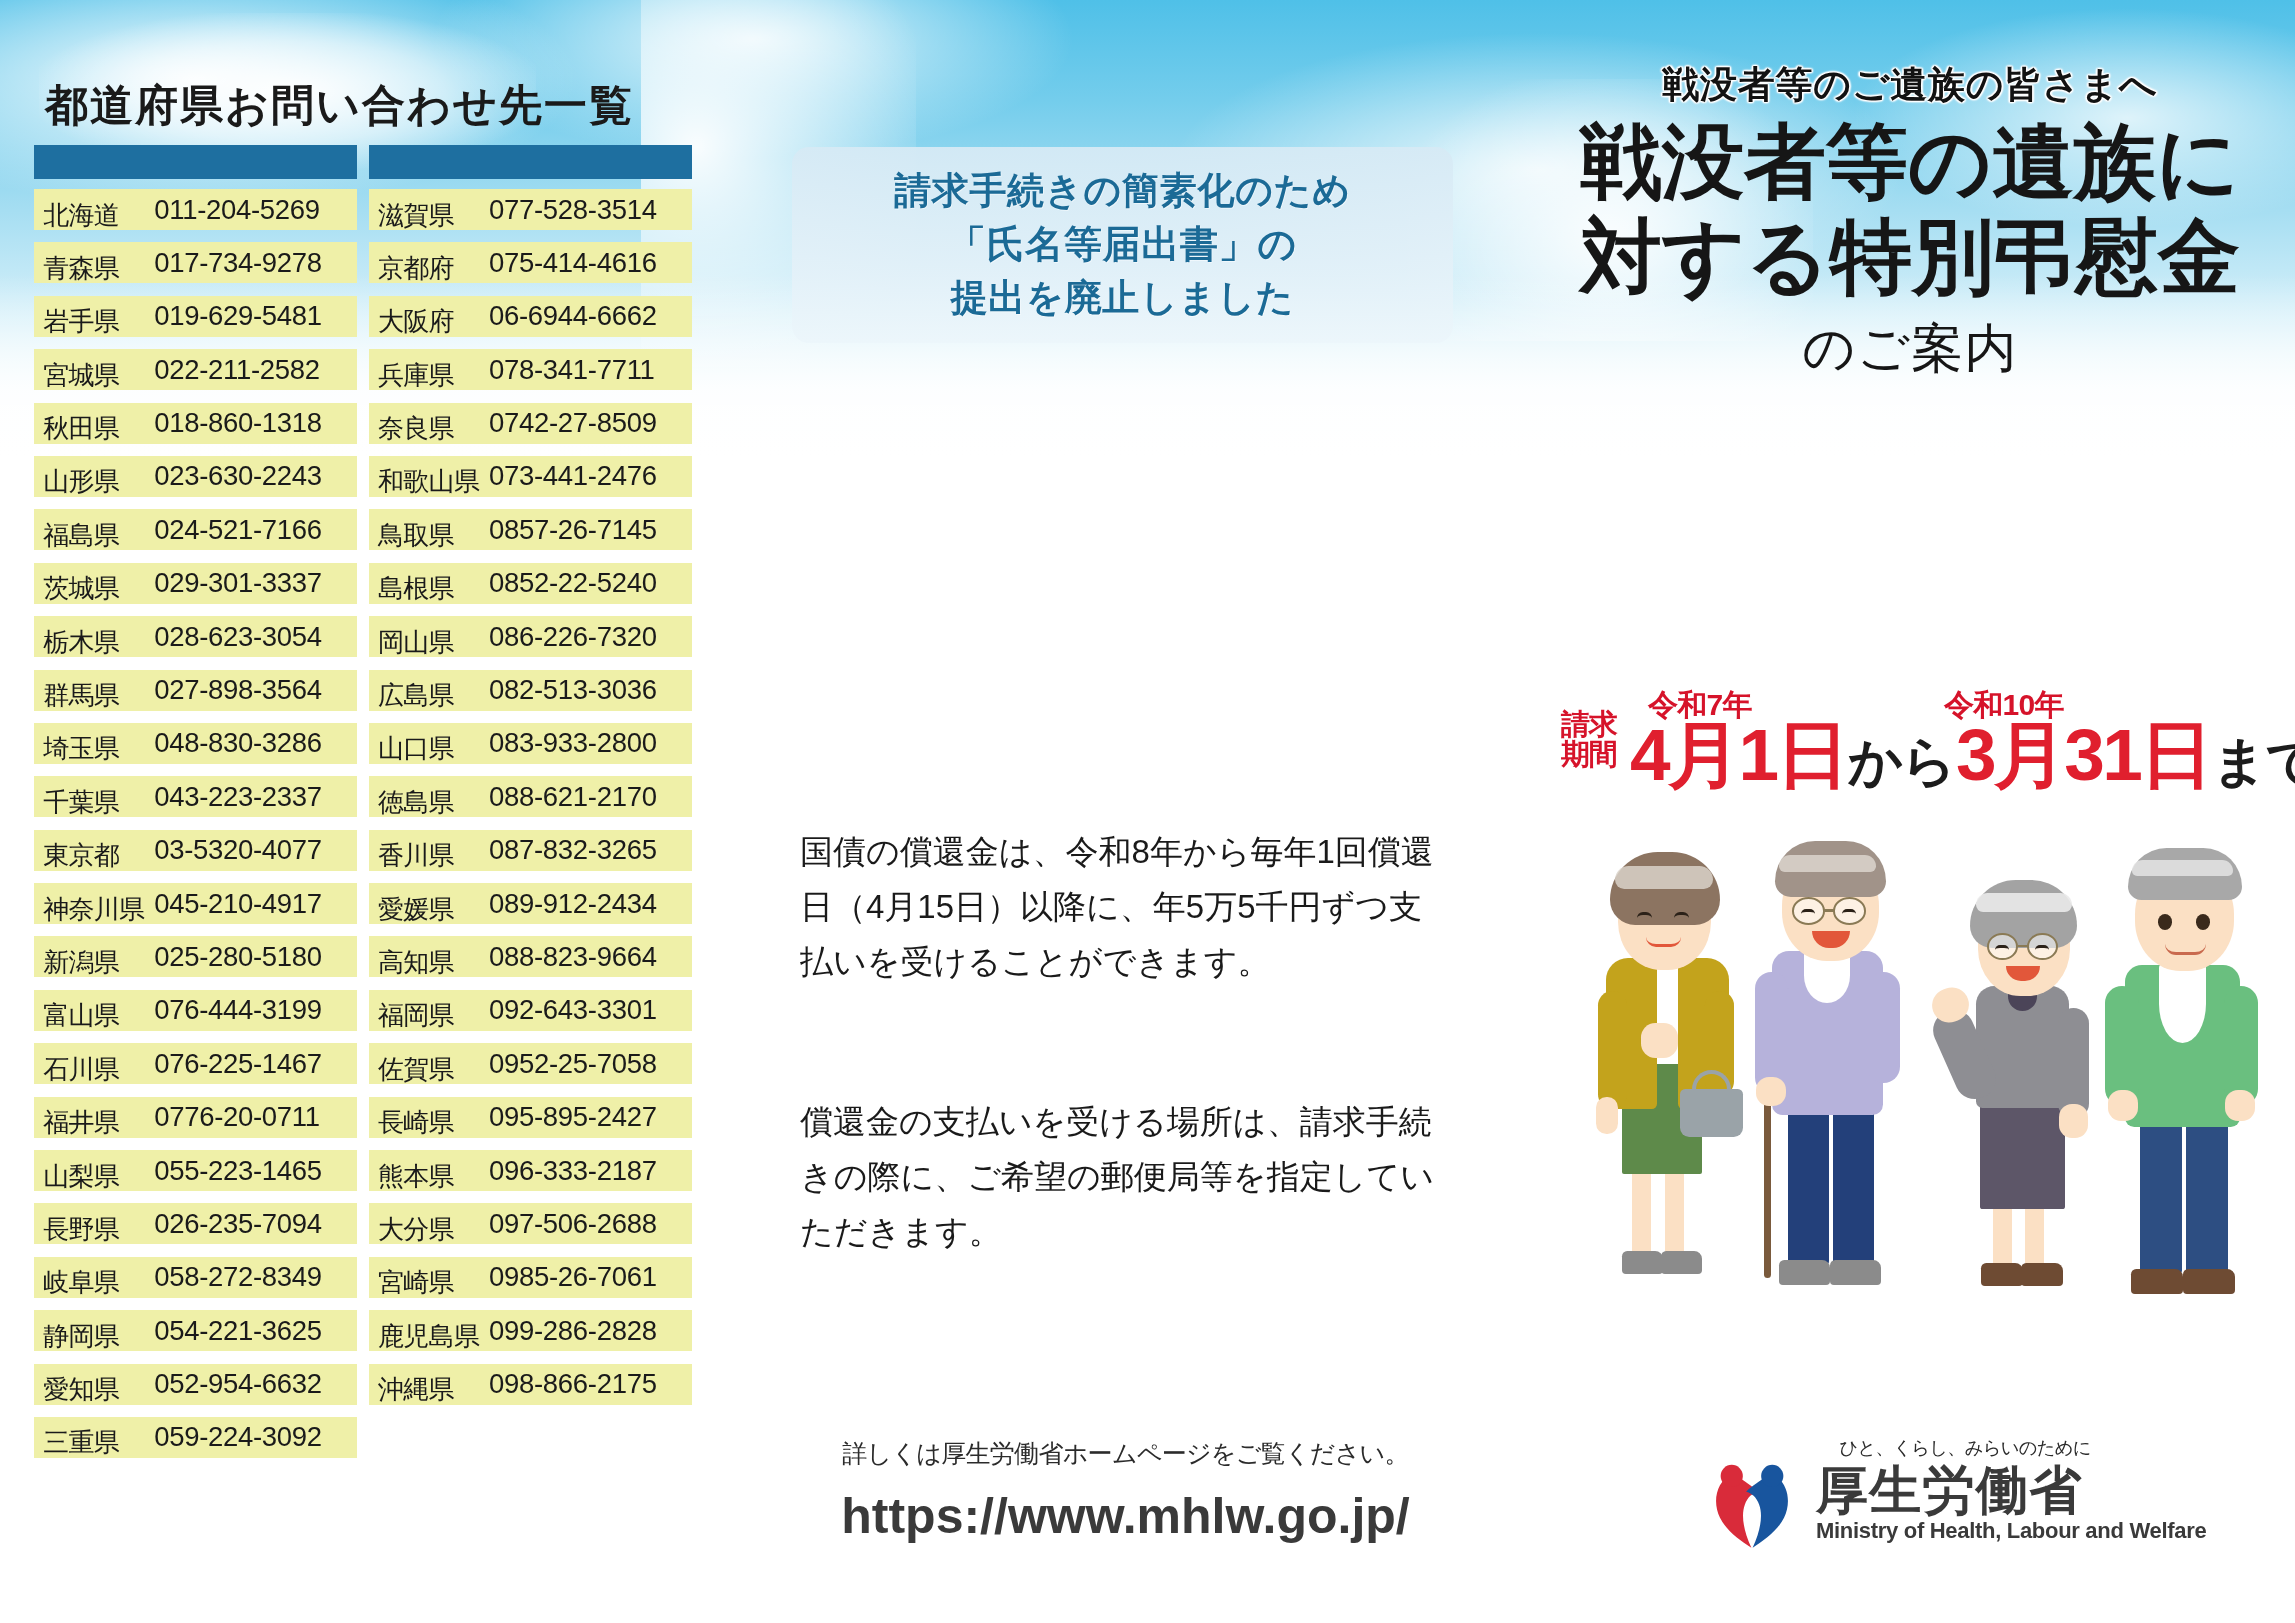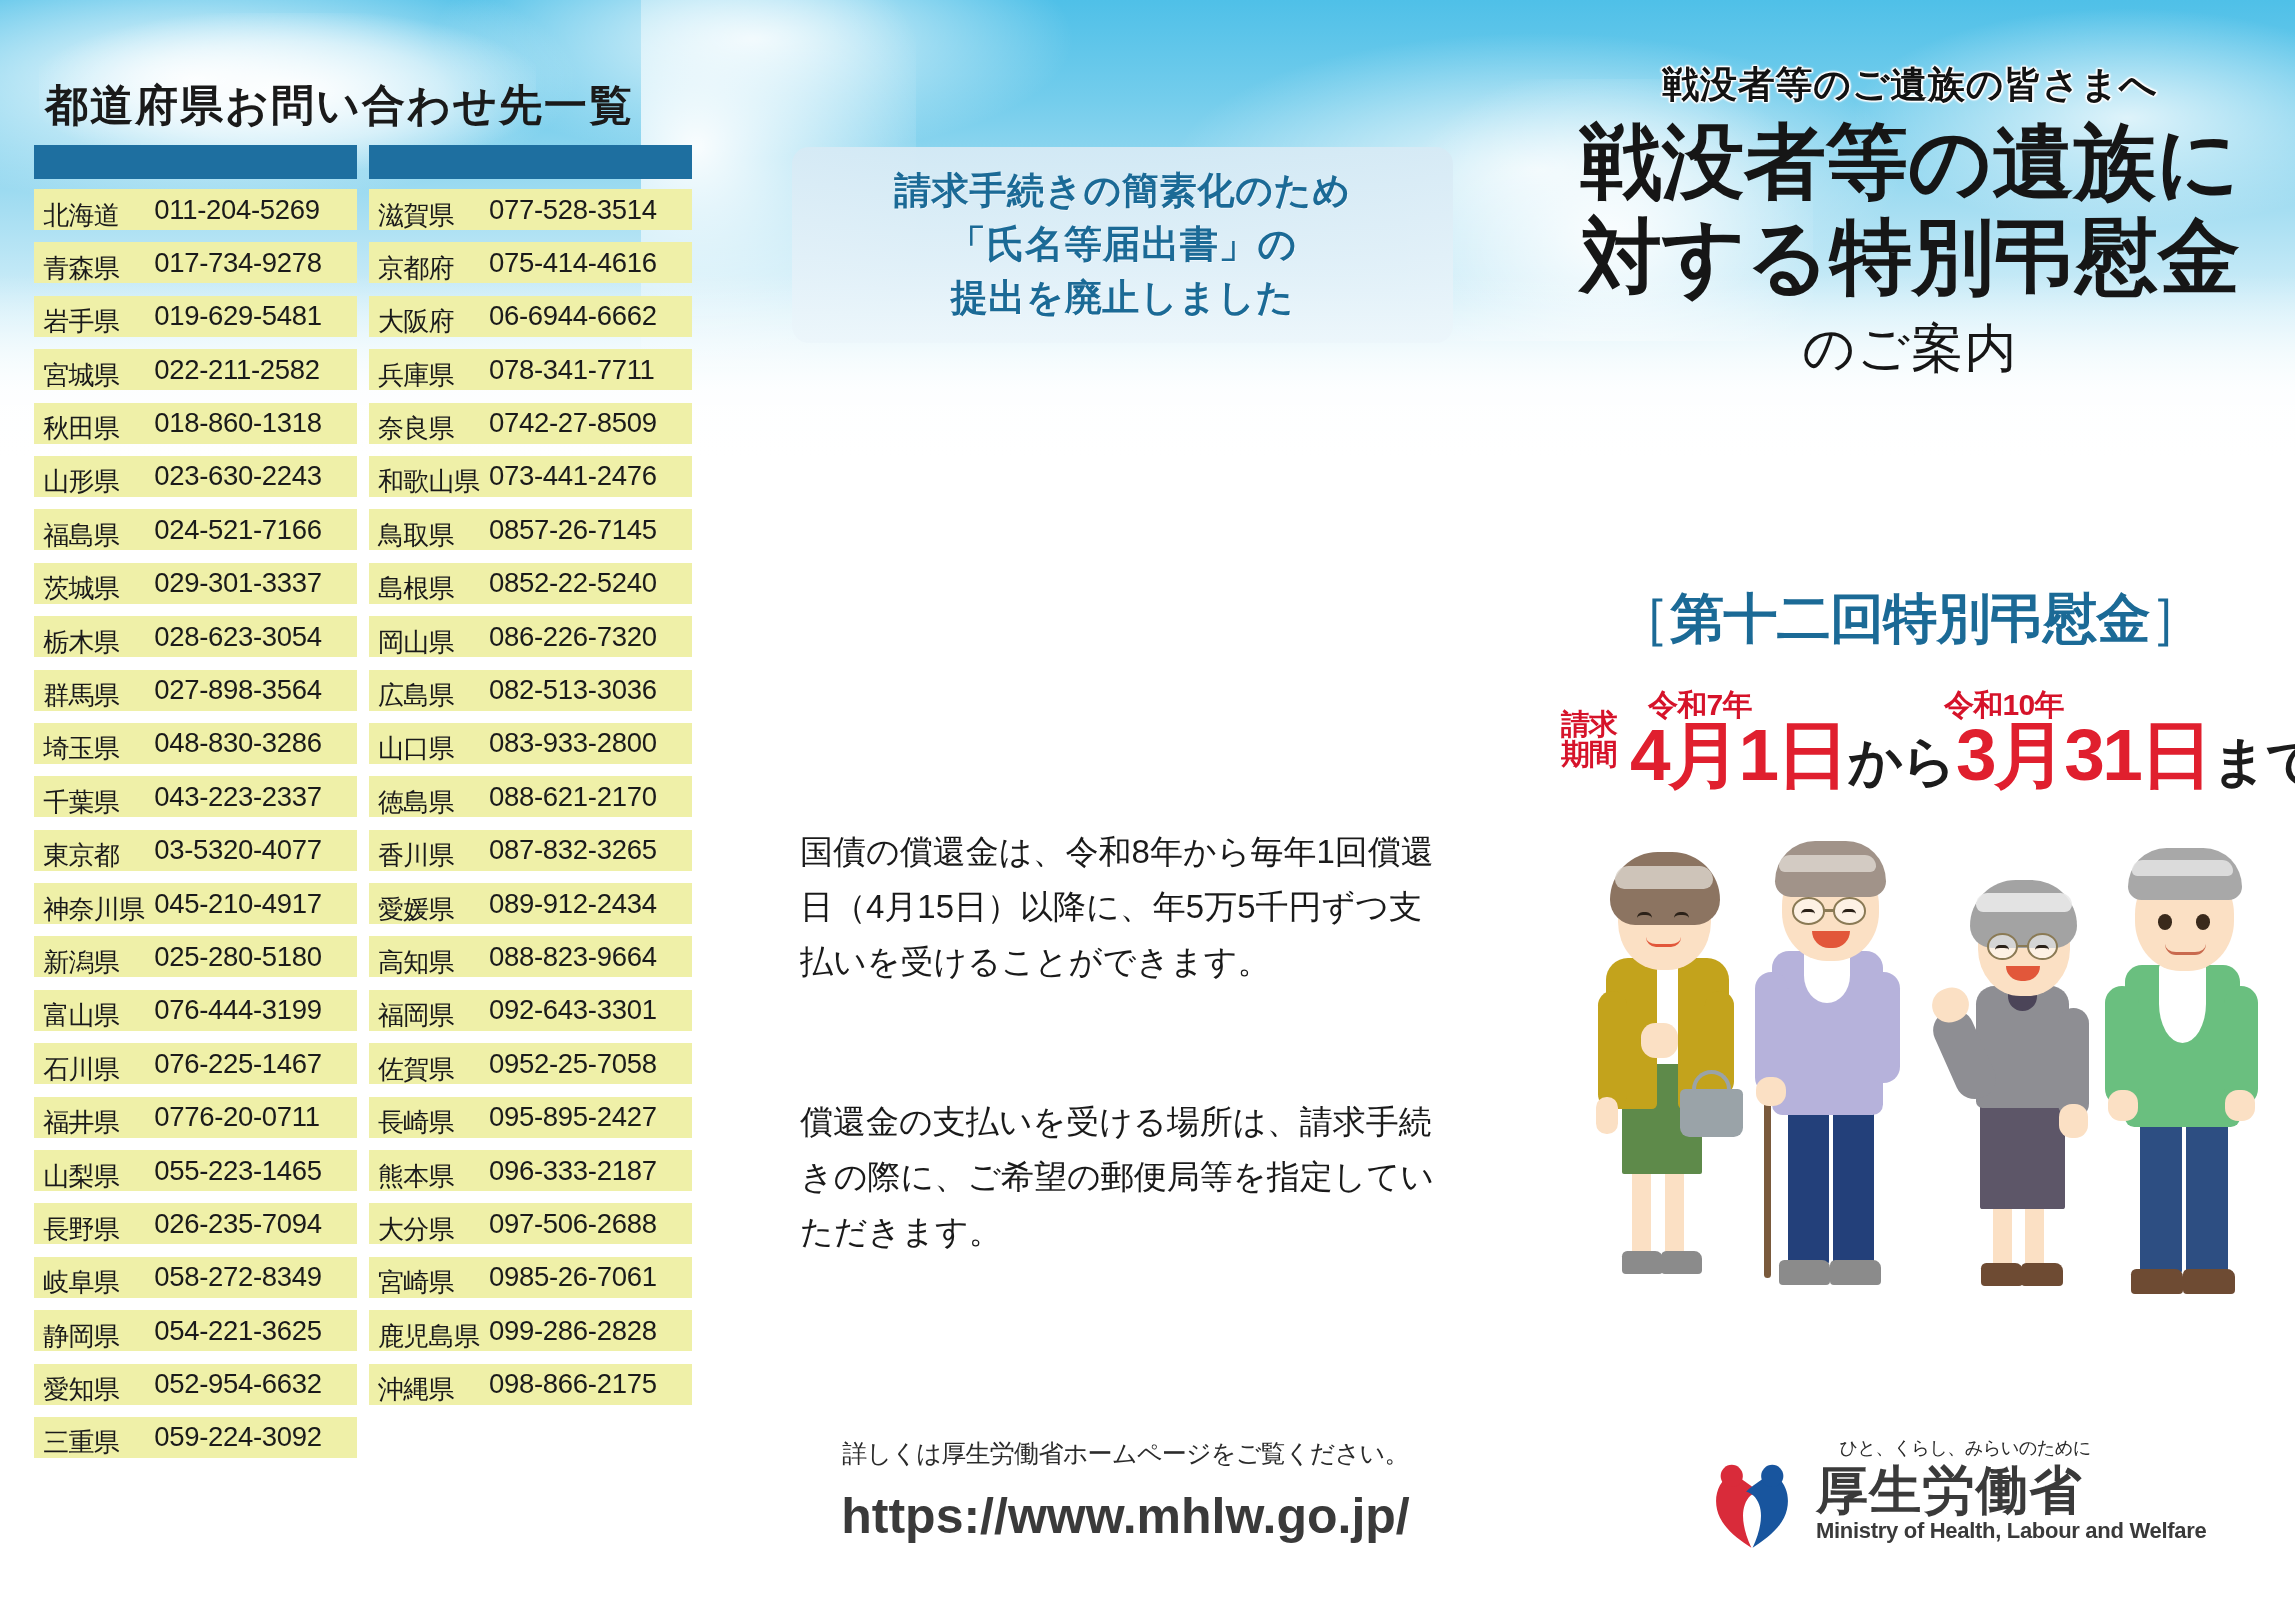--- a/index.html
+++ b/index.html
@@ -596,23 +596,20 @@
   </div>
 
   <div class="right-panel">
 
     <div class="eyebrow">戦没者等のご遺族の皆さまへ</div>
 
     <div class="main-title main-title-1">戦没者等の遺族に</div>
     <div class="main-title main-title-2">対する特別弔慰金</div>
     <div class="sub-title">のご案内</div>
 
-    <div class="round-heading">
-      <span class="brk">［</span><span>第十二回特別弔慰金</span><span class="brk">］</span>
-    </div>
 
     <div class="period-block">
       <div class="period-label">
         <div>請求</div>
         <div>期間</div>
       </div>
       <div class="era-1">令和7年</div>
       <div class="era-2">令和10年</div>
       <div class="date-row">
         <span class="date-red">4月1日</span>

